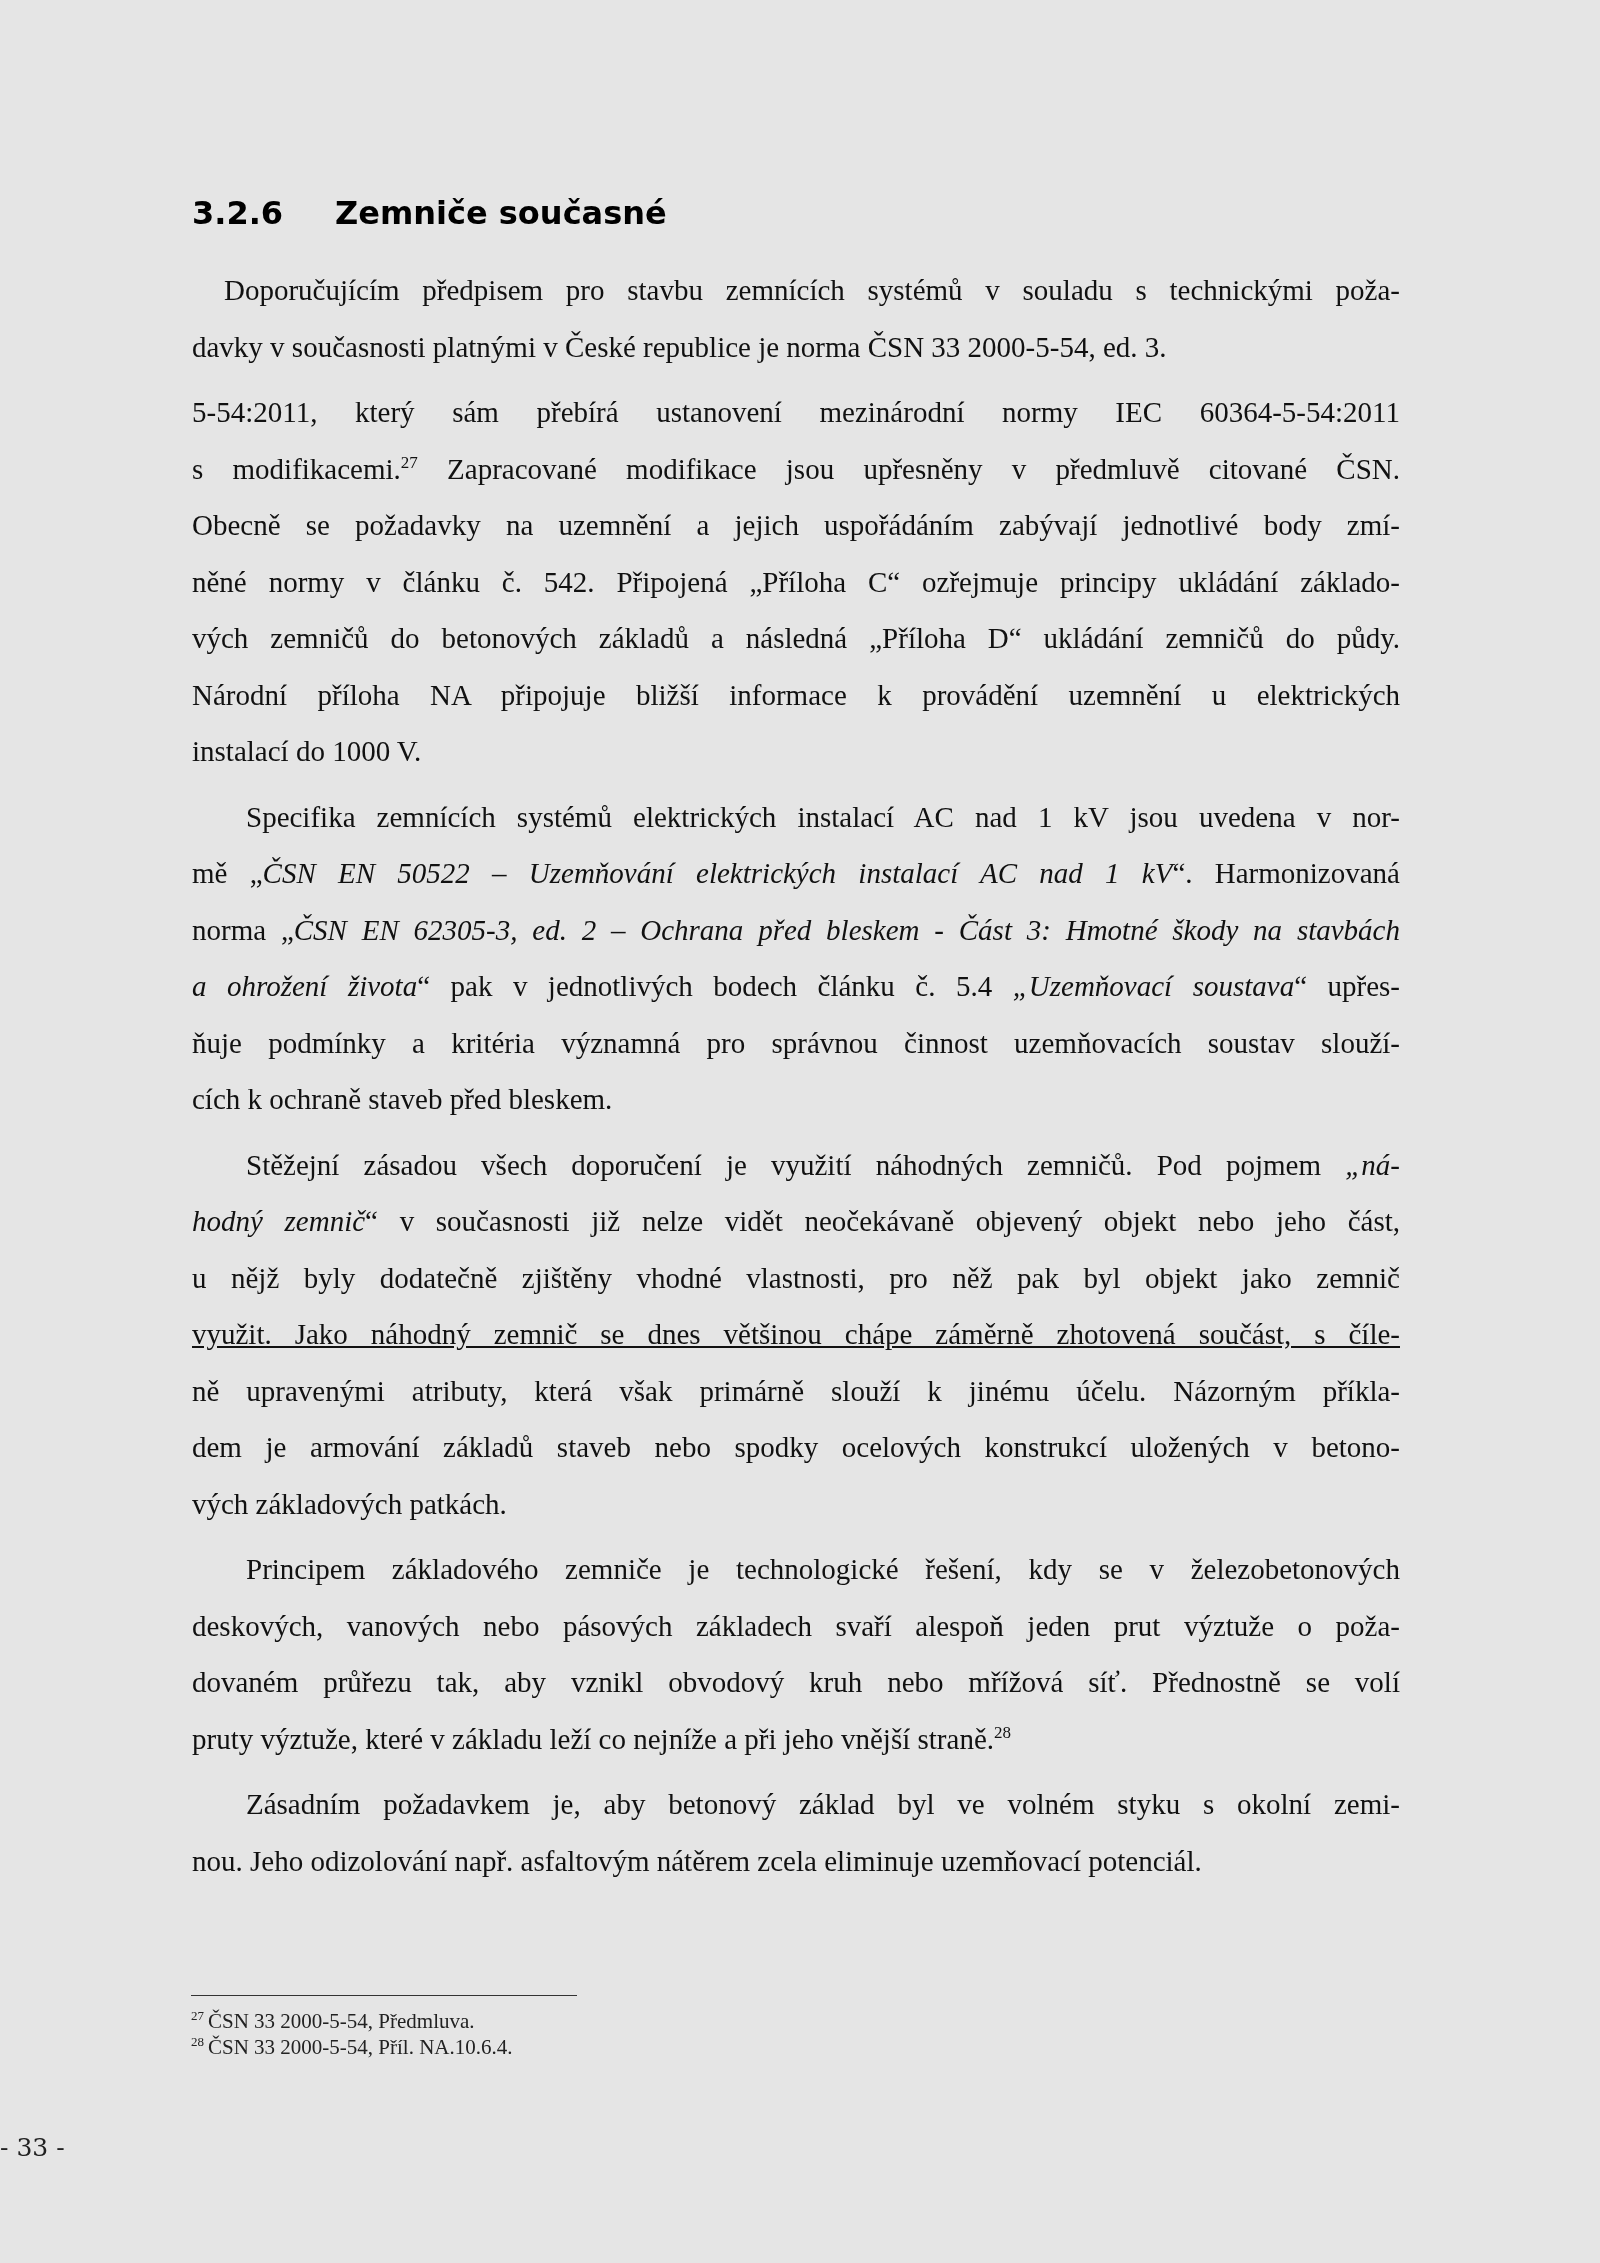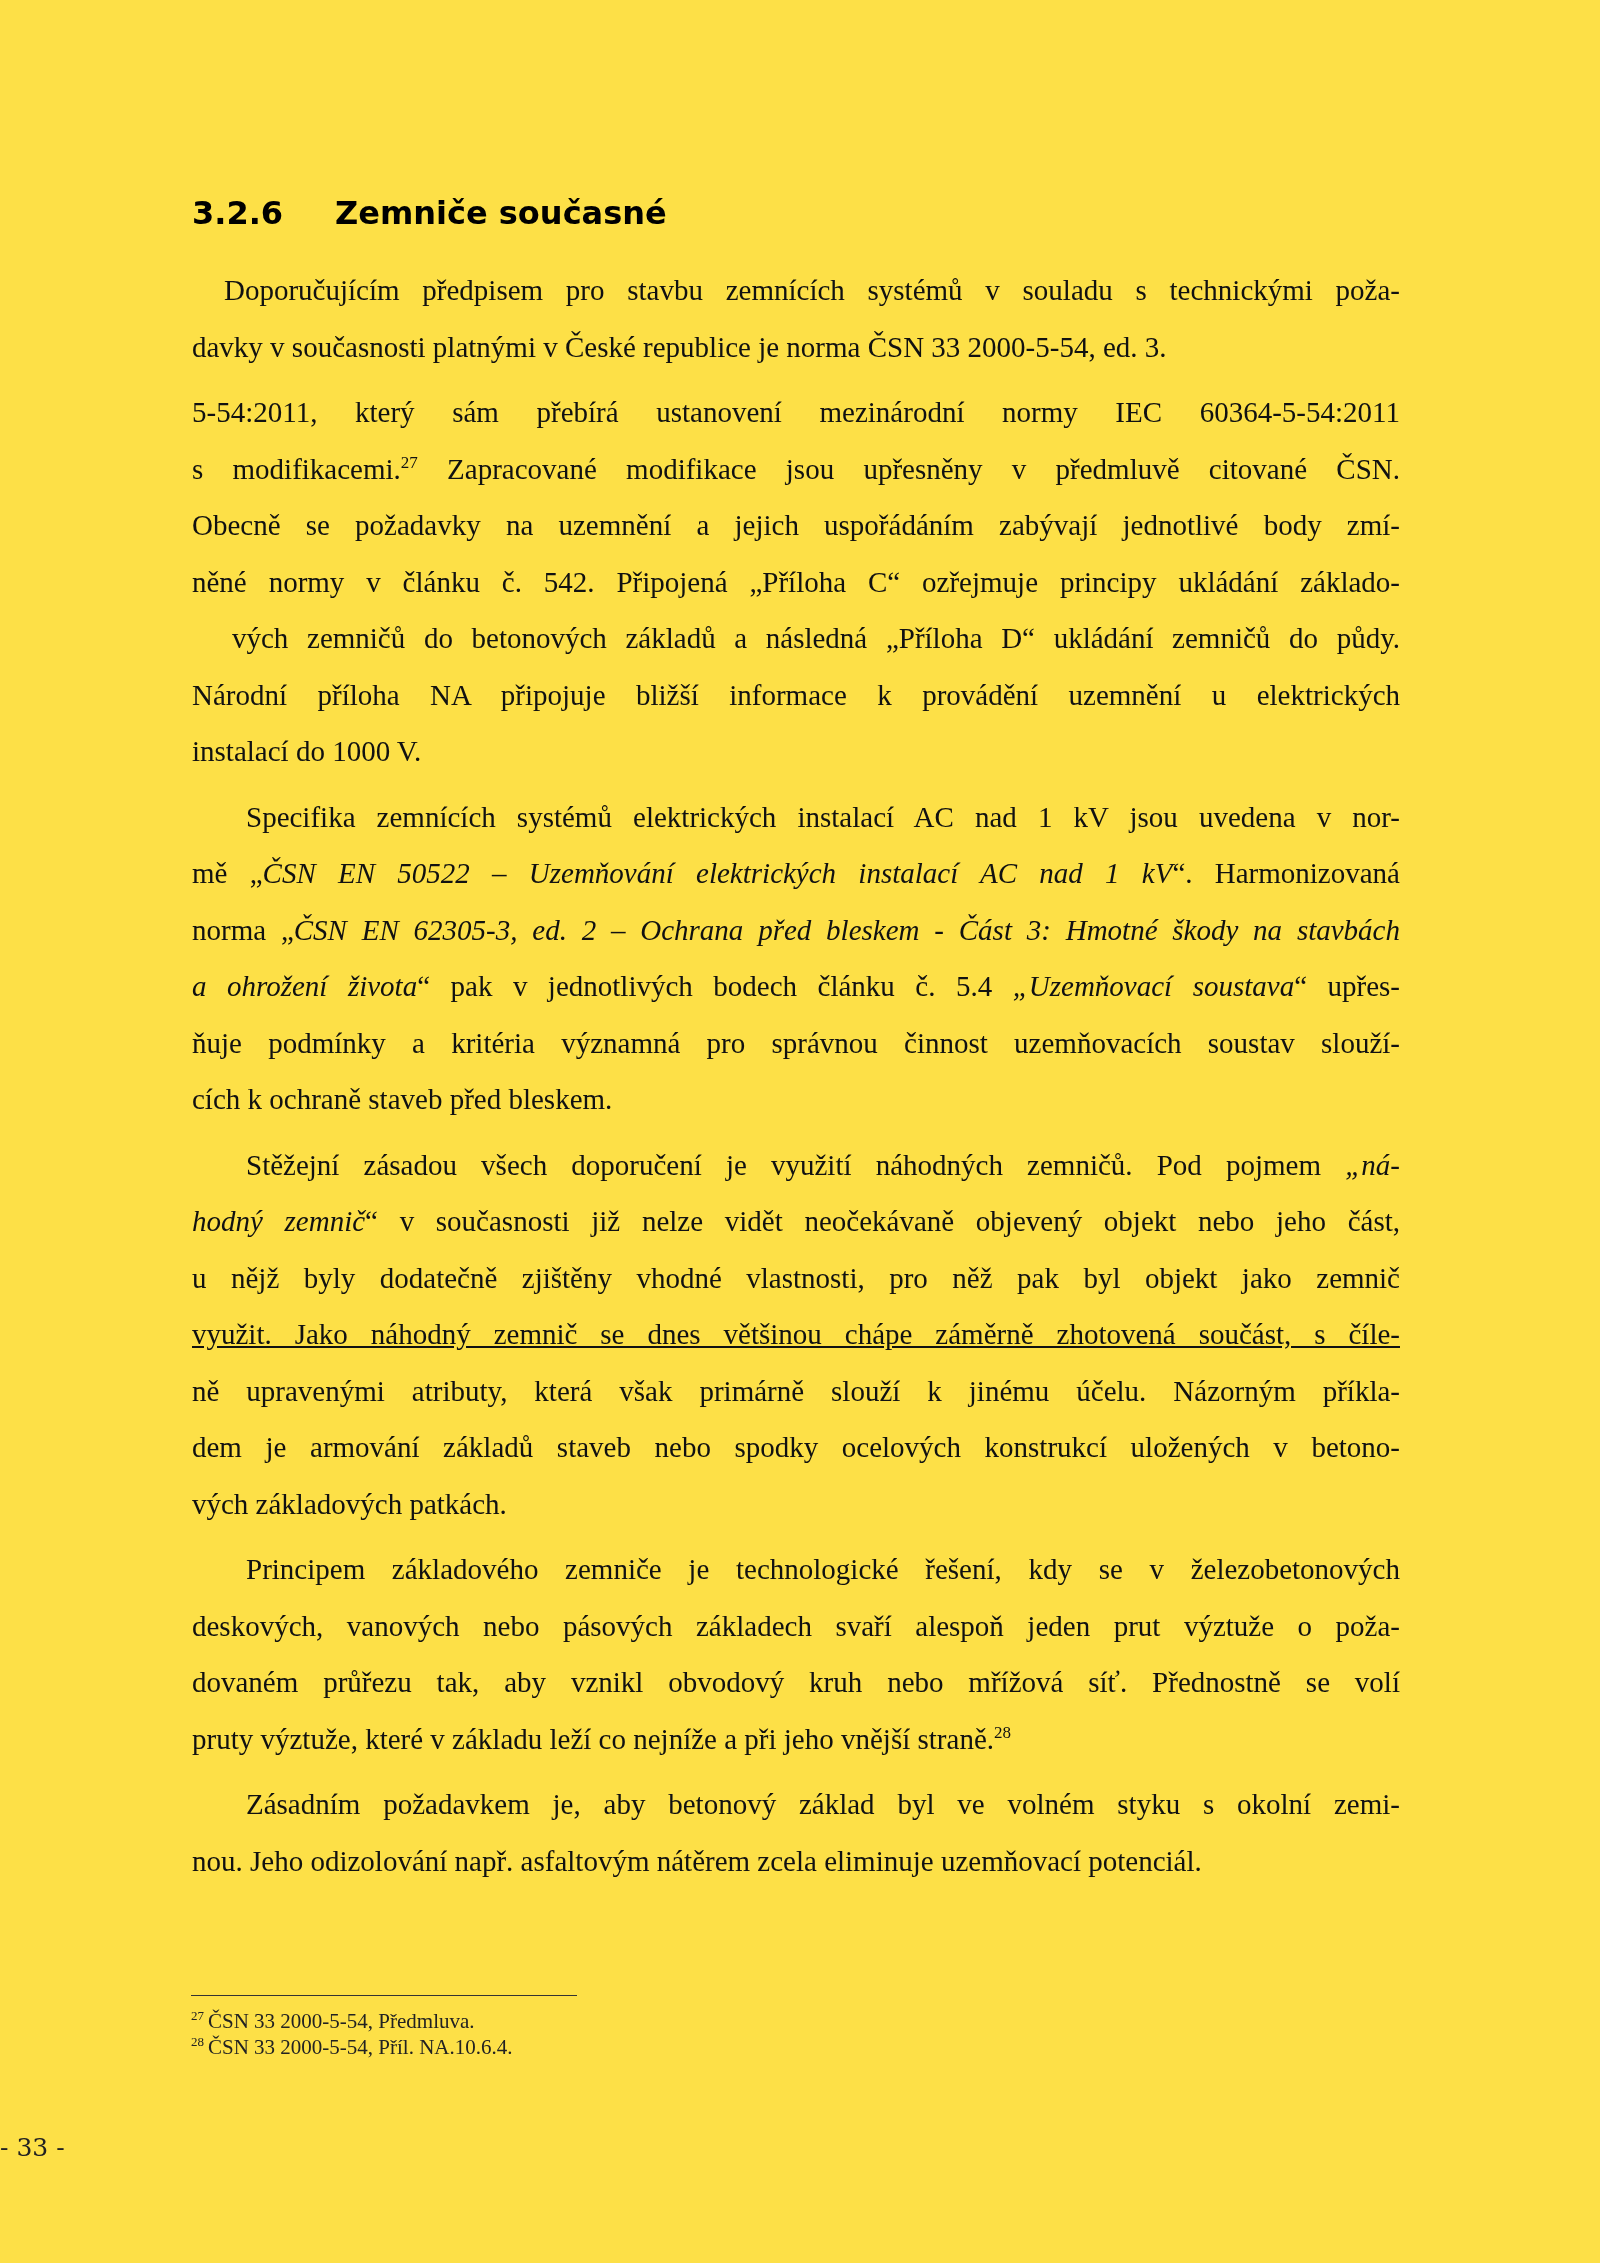--- a/index.html
+++ b/index.html
@@ -1,17 +1,17 @@
 <!DOCTYPE html>
 <html><head>
 <meta charset="utf-8">
 <style>
   html, body { margin: 0; padding: 0; background: #ffffff; }
   body { width: 1600px; height: 2263px; position: relative; overflow: hidden; color: #111; }
-  .page { position: absolute; left: 0; top: 0; width: 1600px; height: 2263px; background: #fde047; }
+  .page { position: absolute; left: 0; top: 0; width: 1600px; height: 2263px; background: #e5e5e5; }
   .heading {
     position: absolute; left: 192px; top: 193px; margin: 0;
     font-family: "DejaVu Sans", sans-serif; font-weight: bold; font-size: 32px;
     line-height: 40px; color: #000; white-space: nowrap;
   }
   .heading .num { display: inline-block; width: 143px; }
   .body {
     position: absolute; left: 192px; top: 262px; width: 1208px;
     font-family: "Liberation Serif", serif; font-size: 29px; color: #111;
   }
@@ -50,21 +50,21 @@
   <div class="body" id="body-text">
       <div class="para">
         <span class="line" style="white-space: nowrap; margin-left: 32px;"><span>Doporučujícím předpisem pro stavbu zemnících systémů v souladu s technickými poža-</span></span>
         <span class="line last" style="white-space: nowrap;"><span>davky v současnosti platnými v České republice je norma ČSN 33 2000-5-54, ed. 3.</span></span>
       </div>
       <div class="para">
         <span class="line" style="white-space: nowrap;"><span>5-54:2011, který sám přebírá ustanovení mezinárodní normy IEC 60364-5-54:2011</span></span>
         <span class="line" style="white-space: nowrap; transform: scaleX(0.999987); width: 1208.02px;"><span>s modifikacemi.</span><sup class="fn">27</sup><span> Zapracované modifikace jsou upřesněny v předmluvě citované ČSN.</span></span>
         <span class="line" style="white-space: nowrap;"><span>Obecně se požadavky na uzemnění a jejich uspořádáním zabývají jednotlivé body zmí-</span></span>
         <span class="line" style="white-space: nowrap;"><span>něné normy v článku č. 542. Připojená „Příloha C“ ozřejmuje principy ukládání základo-</span></span>
-        <span class="line" style="white-space: nowrap; margin-left: 40px;"><span>vých zemničů do betonových základů a následná „Příloha D“ ukládání zemničů do půdy.</span></span>
+        <span class="line" style="white-space: nowrap;"><span>vých zemničů do betonových základů a následná „Příloha D“ ukládání zemničů do půdy.</span></span>
         <span class="line" style="white-space: nowrap;"><span>Národní příloha NA  připojuje  bližší  informace  k provádění  uzemnění  u elektrických</span></span>
         <span class="line last" style="white-space: nowrap;"><span>instalací do 1000 V.</span></span>
       </div>
       <div class="para">
         <span class="line indent" style="white-space: nowrap;"><span>Specifika zemnících systémů elektrických instalací AC nad 1 kV jsou uvedena v nor-</span></span>
         <span class="line" style="white-space: nowrap;"><span>mě „</span><i>ČSN EN 50522  –  Uzemňování  elektrických  instalací  AC  nad  1 kV</i><span>“. Harmonizovaná</span></span>
         <span class="line" style="white-space: nowrap;"><span>norma „</span><i>ČSN EN 62305-3, ed. 2 – Ochrana před bleskem - Část 3: Hmotné škody na stavbách</i></span>
         <span class="line" style="white-space: nowrap;"><i>a ohrožení života</i><span>“ pak v jednotlivých bodech článku č.  5.4 </span><i>„Uzemňovací soustava</i><span>“ upřes-</span></span>
         <span class="line" style="white-space: nowrap;"><span>ňuje podmínky a kritéria významná pro správnou činnost uzemňovacích soustav slouží-</span></span>
         <span class="line last" style="white-space: nowrap;"><span>cích k ochraně staveb před bleskem.</span></span>

